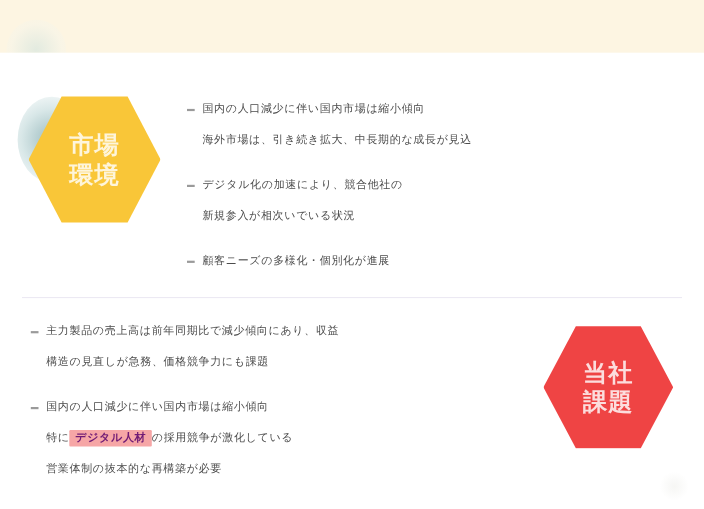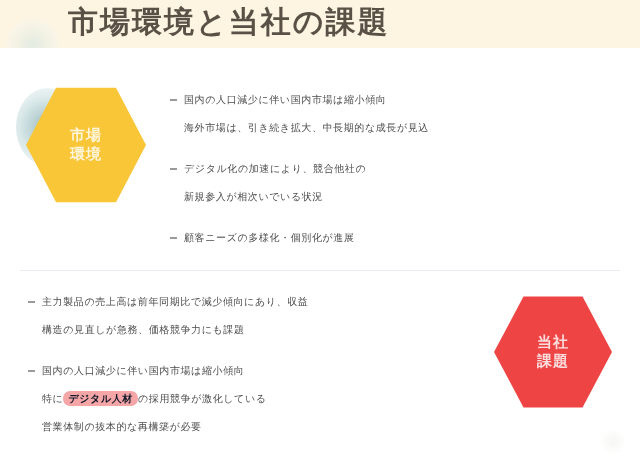--- a/index.html
+++ b/index.html
@@ -62,21 +62,21 @@
 
   
   .hex {
     position: absolute;
     display: flex;
     align-items: center;
     justify-content: center;
     clip-path: polygon(25% 3%, 75% 3%, 100% 50%, 75% 97%, 25% 97%, 0% 50%);
   }
   .hex-label {
-    font-size: 15px;
+    font-size: 22px;
     font-weight: bold;
     line-height: 1.25;
     text-align: center;
     letter-spacing: 1px;
     color: rgba(255,255,255,0.82);
     white-space: pre-line;
   }
   .hex-gold {
     left: 26px;
     top: 36px;
@@ -125,23 +125,23 @@
     width: 7px;
     height: 2px;
     background: #9a9a9a;
   }
   .bullet-line {
     display: block;
     white-space: nowrap;
   }
   .hl-red {
     background: #f6a6a6;
-    color: #0f172a;
+    color: #701a75;
     padding: 2px 5px;
-    border-radius: 7px;
+    border-radius: 1px;
     font-weight: bold;
   }
 
   .top-list {
     left: 168px;
     top: 38px;
     width: 450px;
   }
   .bottom-list {
     left: 26px;
@@ -168,21 +168,20 @@
     height: 26px;
     border-radius: 50%;
     background: radial-gradient(circle, rgba(246,246,244,1) 0%, rgba(255,255,255,0) 72%);
   }
 </style>
 </head>
 <body>
 
 <div class="header-band">
   <div class="header-deco-circle"></div>
-  <div class="slide-title">市場環境と当社の課題</div>
 </div>
 
 <div class="body-area">
 
   <div class="hex-gold-shadow"></div>
   <div class="hex hex-gold">
     <span class="hex-label">市場
 環境</span>
   </div>
 

